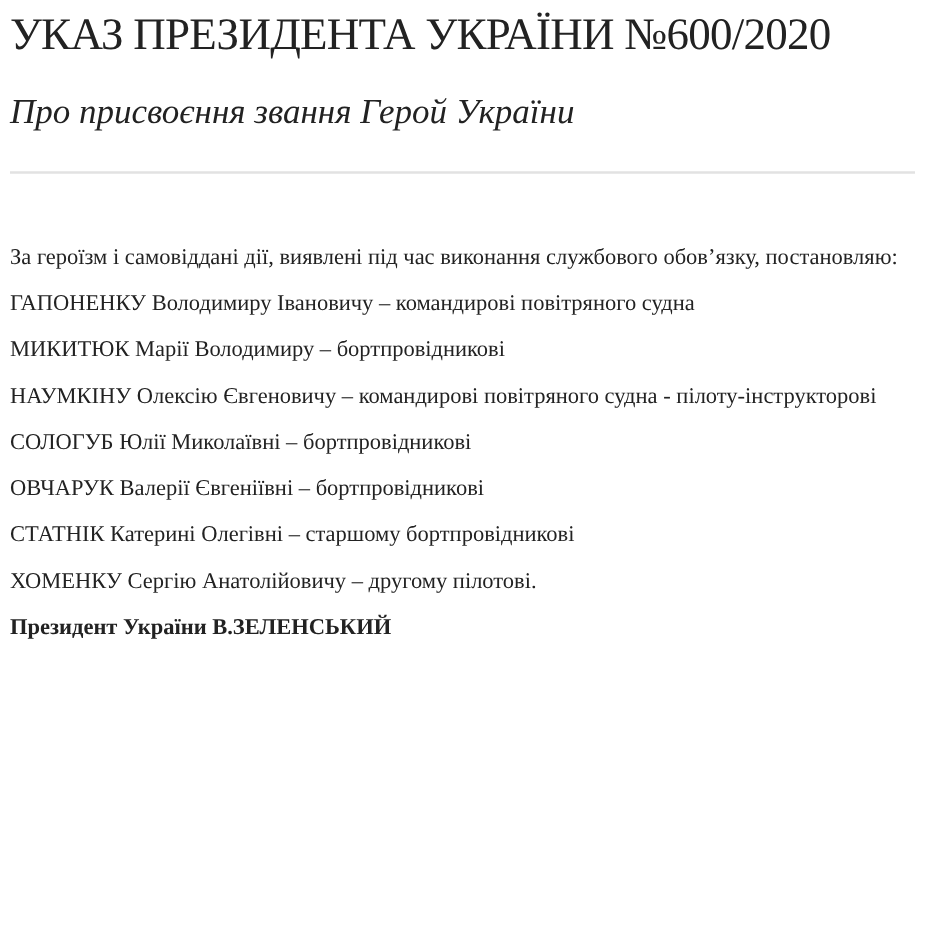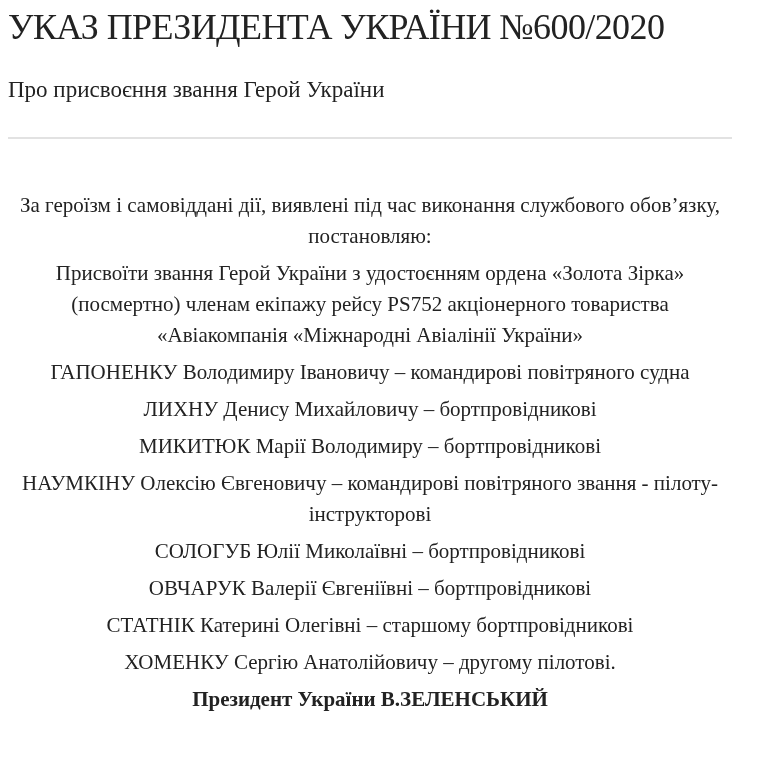--- a/index.html
+++ b/index.html
@@ -22,55 +22,53 @@
     font-size: 36px;
     font-weight: 400;
     line-height: 47px;
     letter-spacing: -0.6px;
     margin: 0 0 24px 0;
     color: #222222;
     white-space: nowrap;
     overflow: hidden;
   }
   h2.subtitle {
-    font-size: 23px;
+    font-size: 28px;
     font-weight: 400;
     line-height: 30px;
     margin: 0;
     color: #222222;
+    font-style: italic;
   }
   hr.divider {
     border: none;
     height: 2px;
     background: #e2e2e2;
     margin: 32px 0 51px 0;
   }
   .doc p {
-    font-size: 21px;
+    font-size: 18px;
     line-height: 31px;
     margin: 0 0 6px 0;
     max-width: 742px;
-    text-align: center;
   }
   .doc p.signature {
     font-weight: 700;
     margin-bottom: 16px;
   }
 </style>
 </head>
 <body>
 
 <main class="doc">
   <h1 class="title">УКАЗ ПРЕЗИДЕНТА УКРАЇНИ №600/2020</h1>
   <h2 class="subtitle">Про присвоєння звання Герой України</h2>
   <hr class="divider">
   <p>За героїзм і самовіддані дії, виявлені під час виконання службового обов’язку, постановляю:</p>
-  <p>Присвоїти звання Герой України з удостоєнням ордена «Золота Зірка» (посмертно) членам екіпажу рейсу PS752 акціонерного товариства «Авіакомпанія «Міжнародні Авіалінії України»</p>
   <p>ГАПОНЕНКУ Володимиру Івановичу – командирові повітряного судна</p>
-  <p>ЛИХНУ Денису Михайловичу – бортпровідникові</p>
   <p>МИКИТЮК Марії Володимиру – бортпровідникові</p>
-  <p>НАУМКІНУ Олексію Євгеновичу – командирові повітряного звання - пілоту-інструкторові</p>
+  <p>НАУМКІНУ Олексію Євгеновичу – командирові повітряного судна - пілоту-інструкторові</p>
   <p>СОЛОГУБ Юлії Миколаївні – бортпровідникові</p>
   <p>ОВЧАРУК Валерії Євгеніївні – бортпровідникові</p>
   <p>СТАТНІК Катерині Олегівні – старшому бортпровідникові</p>
   <p>ХОМЕНКУ Сергію Анатолійовичу – другому пілотові.</p>
   <p class="signature">Президент України В.ЗЕЛЕНСЬКИЙ</p>
 </main>
 
 </body></html>

